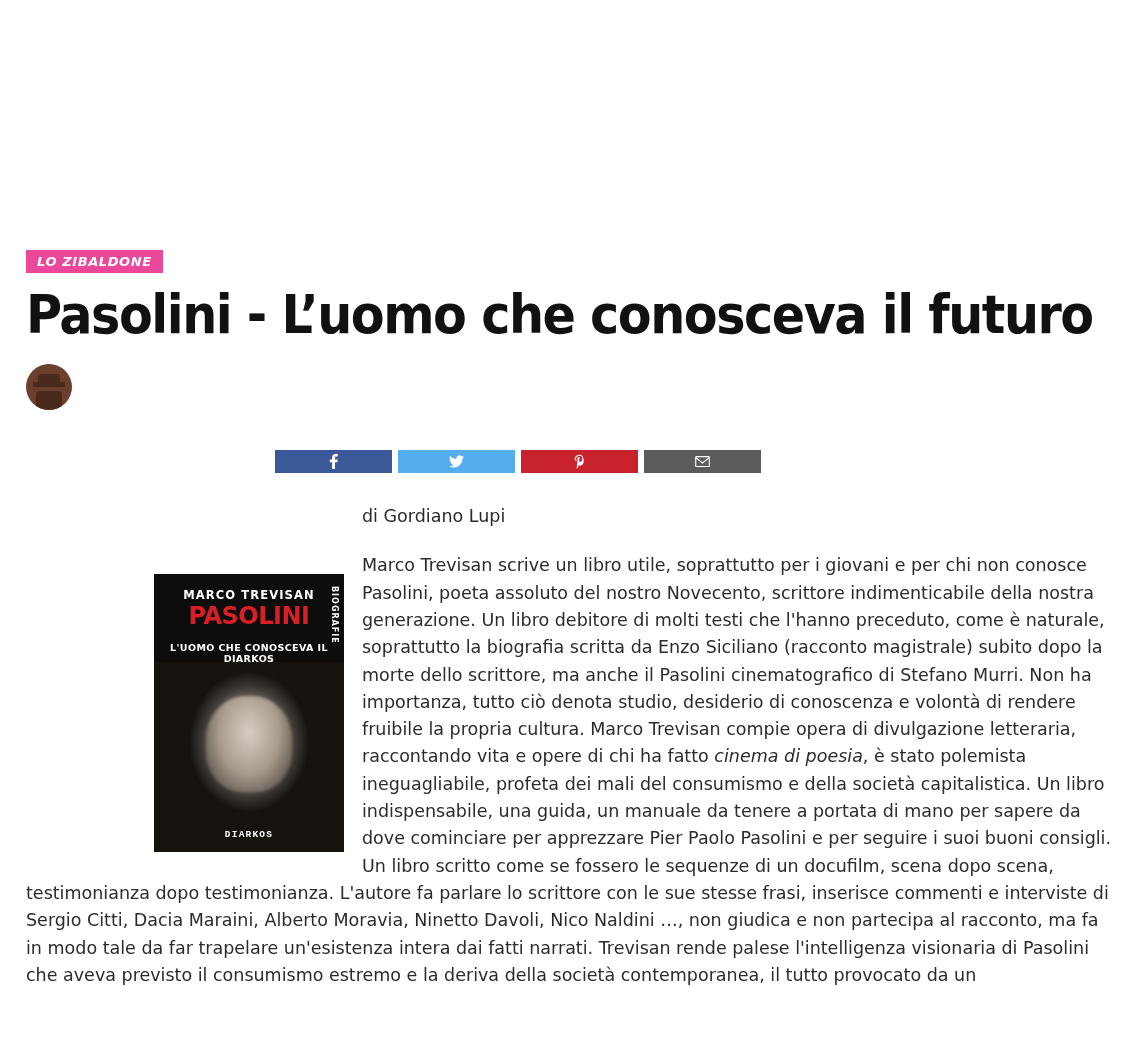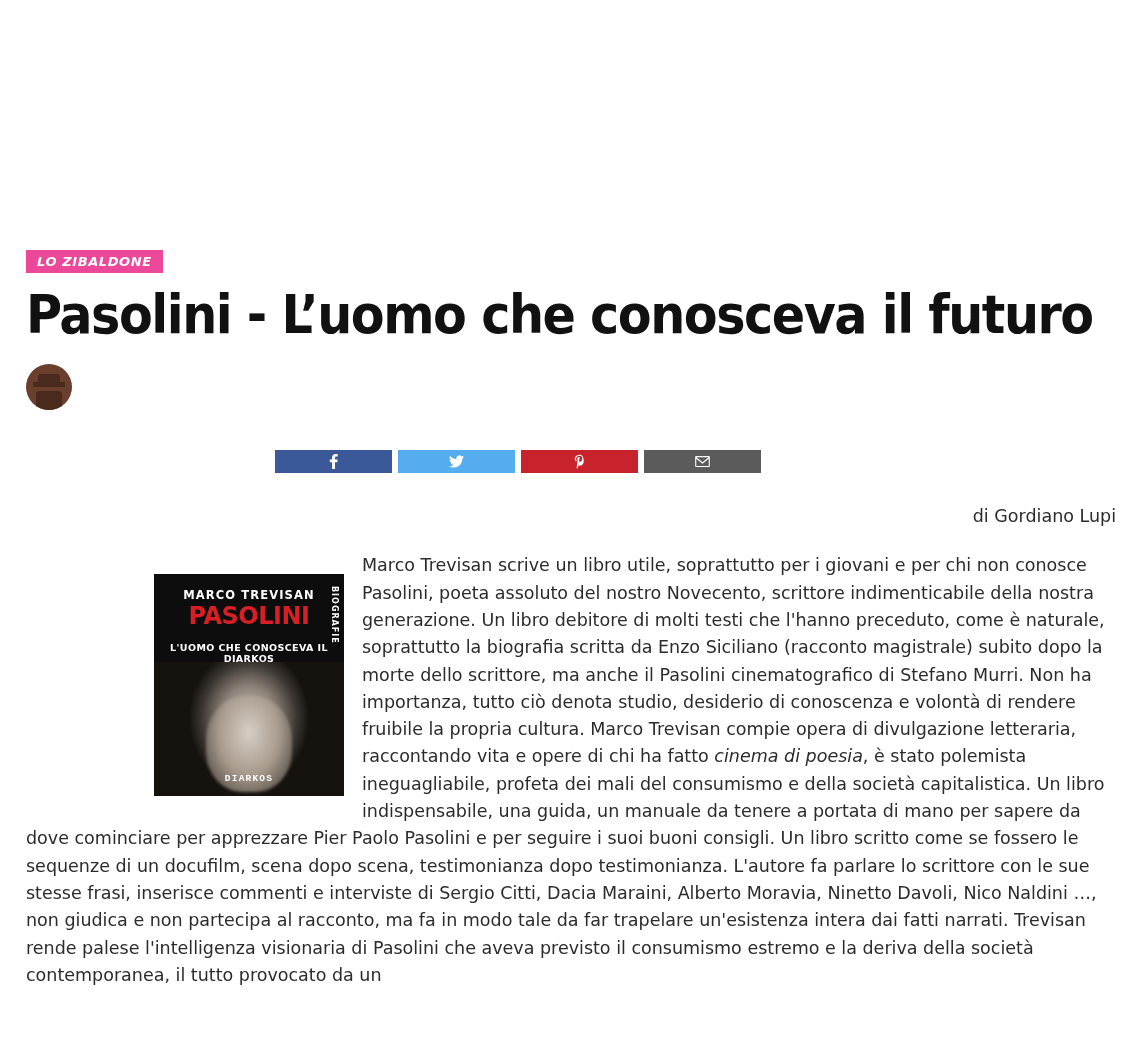--- a/index.html
+++ b/index.html
@@ -135,21 +135,21 @@
   .em { background: #5b5b5b; }
 
   
   .article {
     margin-top: 30px;
     position: relative;
   }
   .book-cover {
     float: left;
     width: 190px;
-    height: 222px;
+    height: 278px;
     margin: 22px 18px 8px 128px;
     background: #0d0d0d;
     position: relative;
     overflow: hidden;
   }
   .bc-author {
     position: absolute;
     top: 14px; left: 0; right: 0;
     text-align: center;
     color: #ffffff;
@@ -215,21 +215,21 @@
     background: radial-gradient(ellipse at 50% 38%, #d8cec4 0%, #a79a8d 50%, #5a524a 85%, rgba(20,18,15,0) 100%);
     filter: blur(1.4px);
   }
 
   .para {
     font-family: "DejaVu Sans", sans-serif;
     font-size: 17.5px;
     line-height: 1.56;
     color: #2b2b2b;
     margin: 0 0 14px 0;
-    text-align: right;
+    text-align: left;
   }
   .para.lead {
     margin-left: 336px;
     margin-bottom: 22px;
   }
   .body-text {
     font-family: "DejaVu Sans", sans-serif;
     font-size: 17.5px;
     line-height: 1.56;
     color: #2b2b2b;

